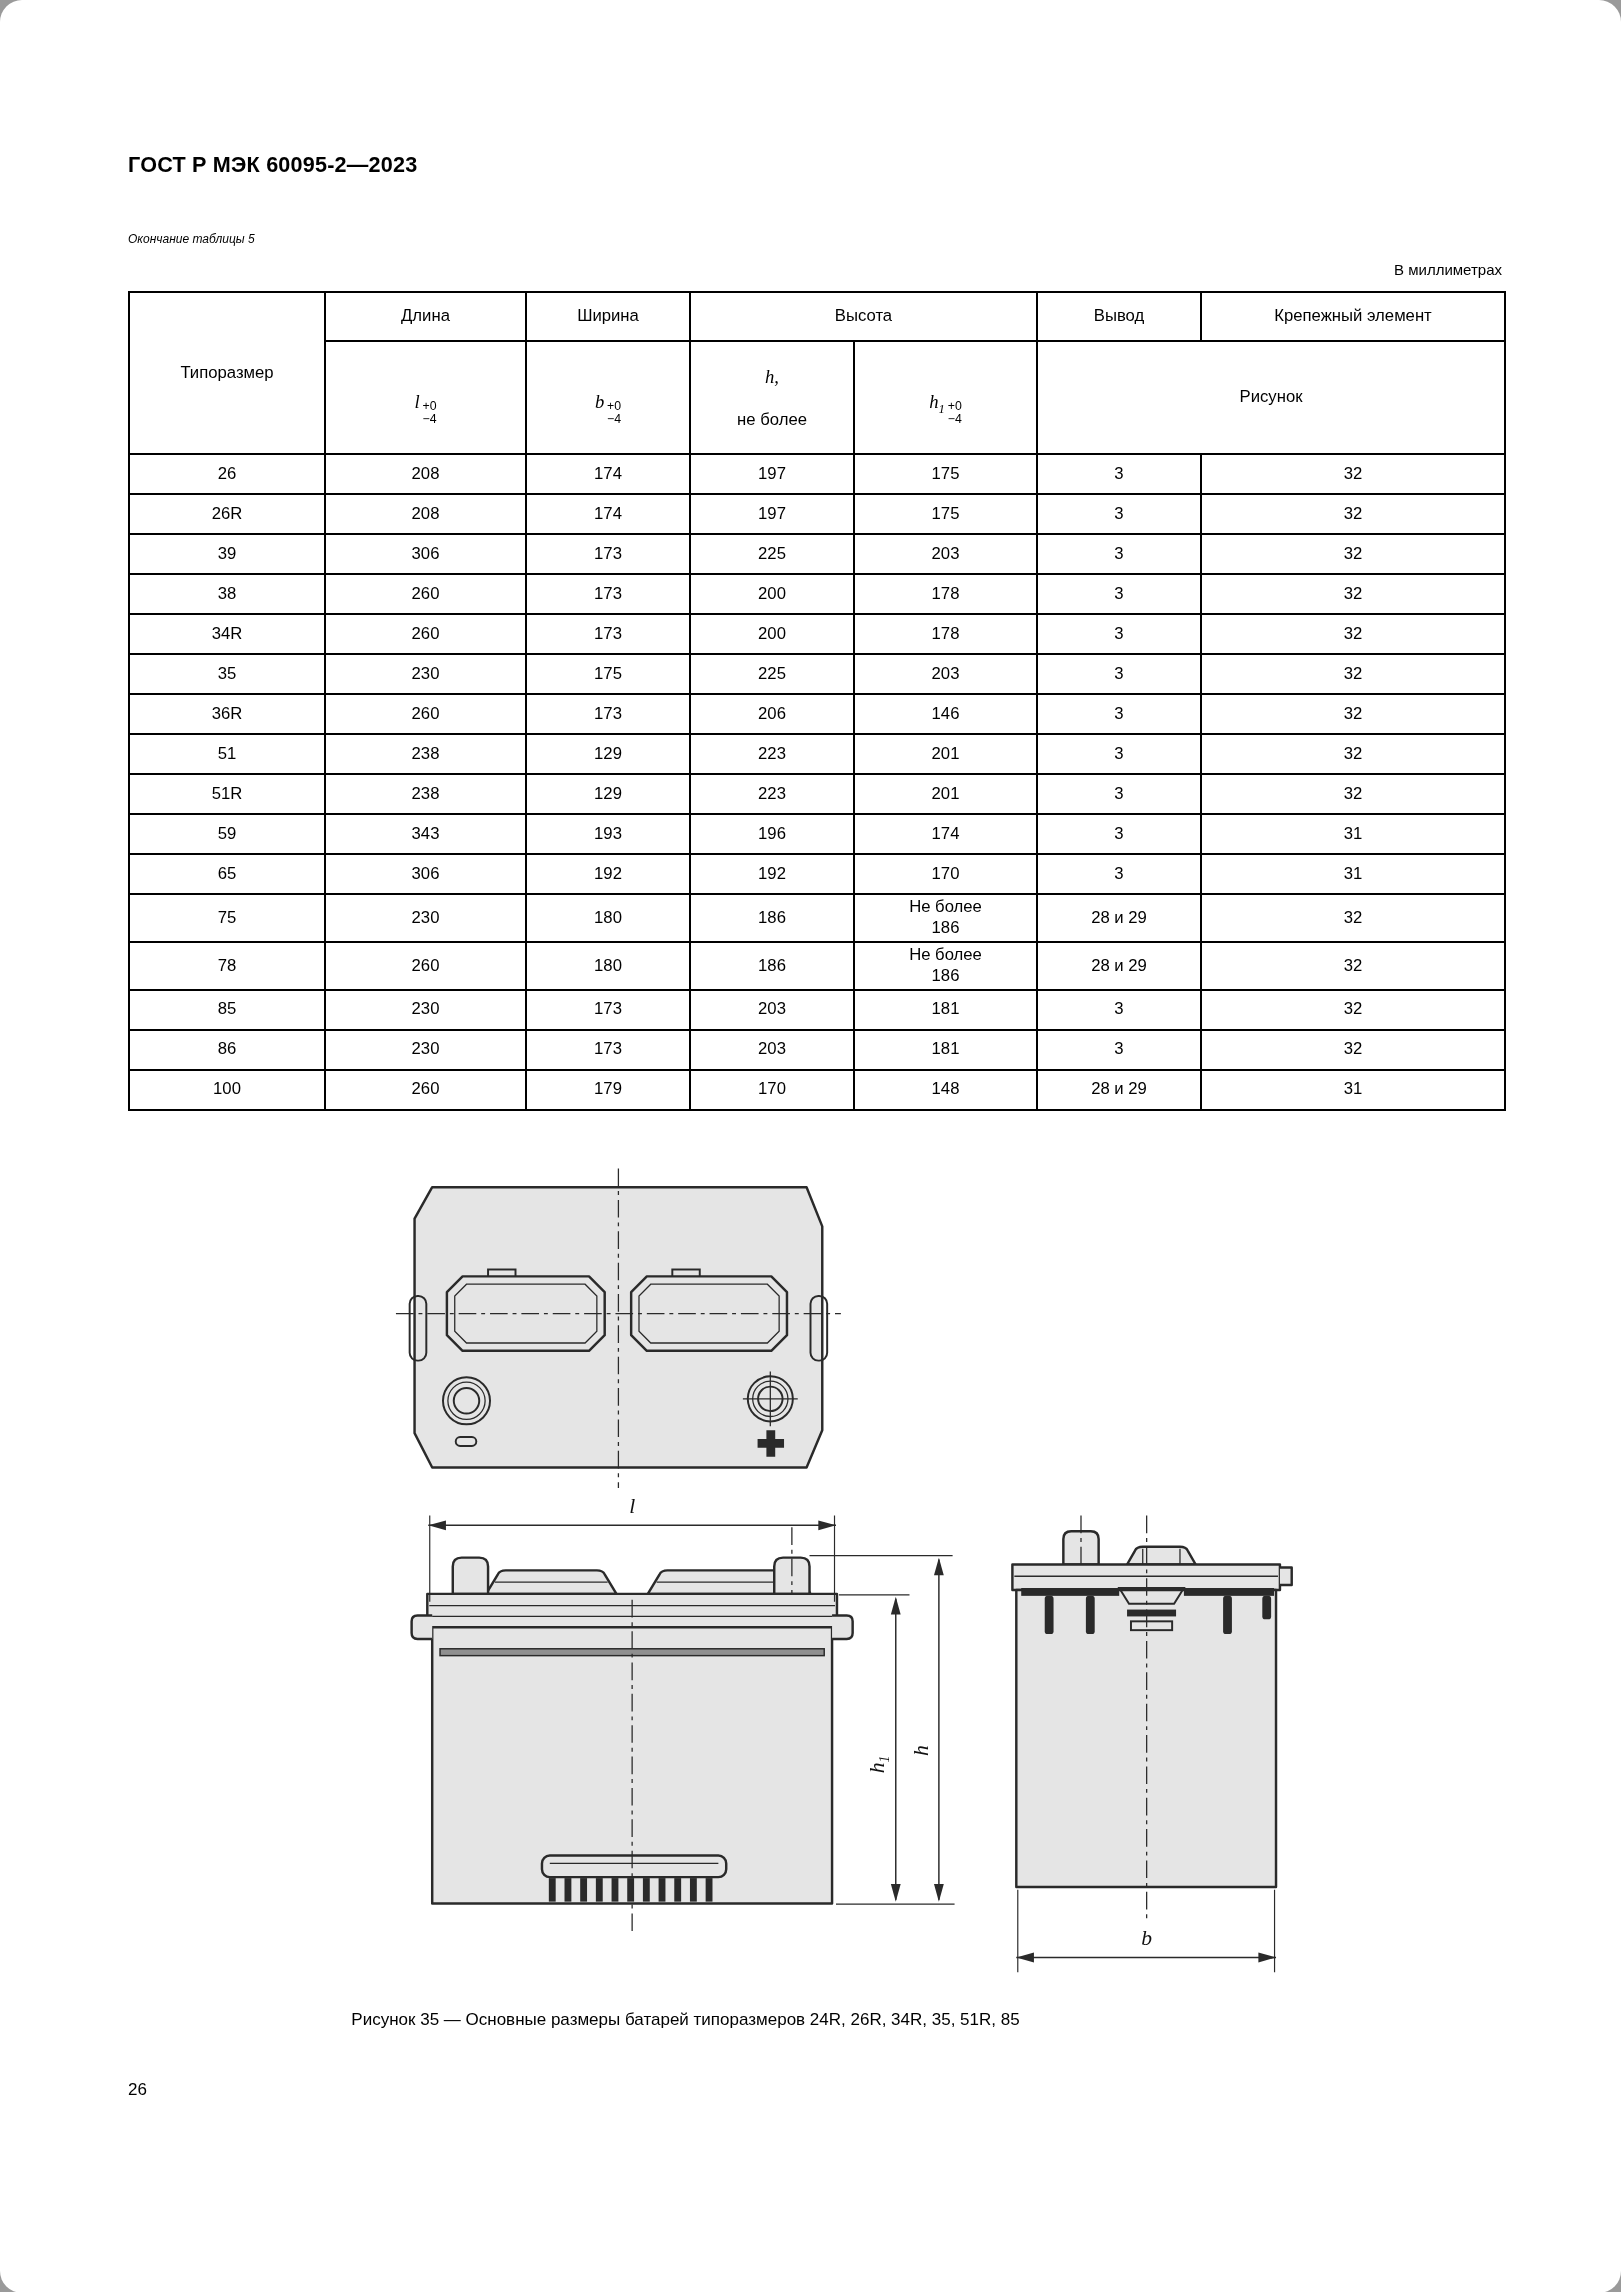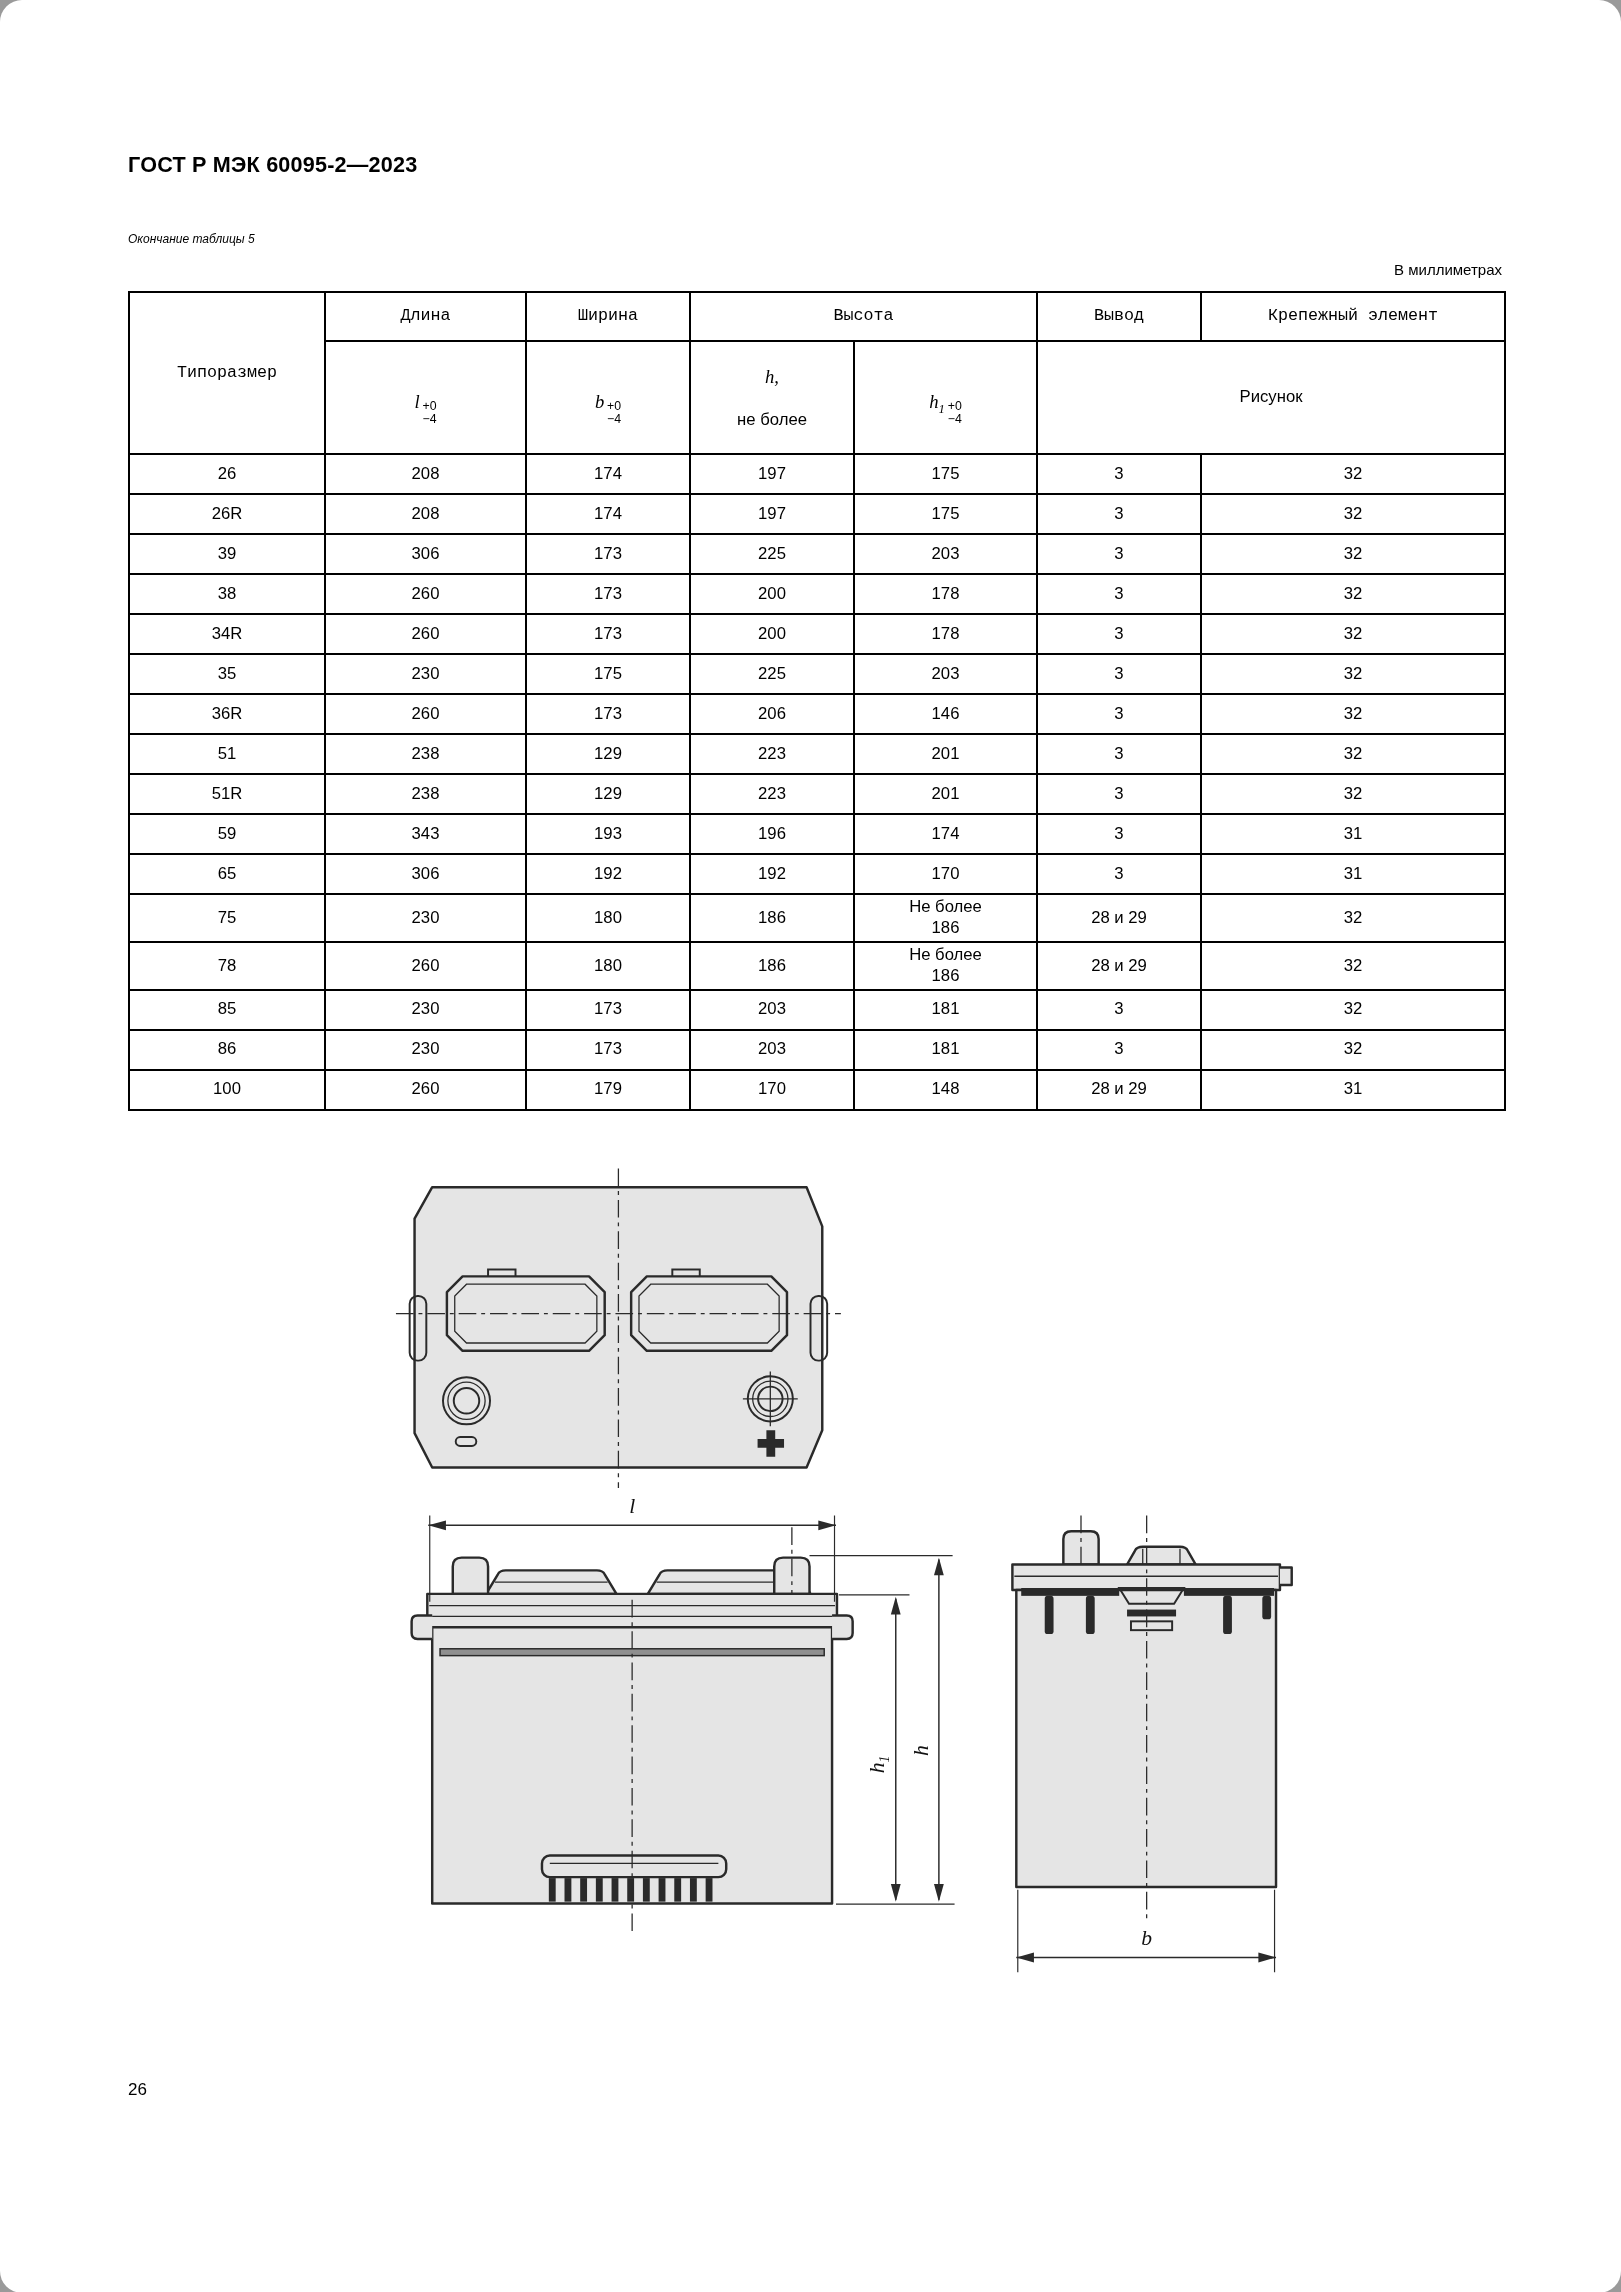--- a/index.html
+++ b/index.html
@@ -34,21 +34,21 @@
   .dim-table th,.dim-table td{
     border:2px solid #000;
     text-align:center;vertical-align:middle;
     padding:2px 3.9px;
     font-weight:normal;
     white-space:pre-line;
     line-height:1.25;
   }
   .dim-table{border:2.9px solid #000;}
   .dim-table thead tr:last-child th{border-bottom:2.9px solid #000;}
-  .dim-table thead tr:first-child th{height:43px;font-family:Liberation Mono, monospace;}
+  .dim-table thead tr:first-child th{height:43px;}
   .dim-table thead tr:last-child th{height:82px;}
   .dim-table tbody td{height:34px;}
   .sym{
     font-family:"Liberation Serif",serif;
     font-style:italic;font-size:18.6px;
   }
   .sym sub{font-size:12.7px;}
   .tol{
     display:inline-flex;flex-direction:column;
     font-size:12.3px;line-height:1.1;
@@ -397,16 +397,17 @@
       <g>
         <path class="ext" d="M 1038.5 1928 V 2012 M 1300.5 1928 V 2012"></path>
         <path class="dim" d="M 1037 1997 H 1302"></path>
         <polygon class="arr" points="1037,1997 1055,1992 1055,2002"></polygon>
         <polygon class="arr" points="1302,1997 1284,1992 1284,2002"></polygon>
         <text x="1170" y="1984" text-anchor="middle">b</text>
       </g>
     </g>
   </svg>
 
+  <div class="fig-caption">Рисунок 35 — Основные размеры батарей типоразмеров 24R, 26R, 34R, 35, 51R, 85</div>
   <div class="page-number">26</div>
 
 </div>
 
 
 </body></html>

